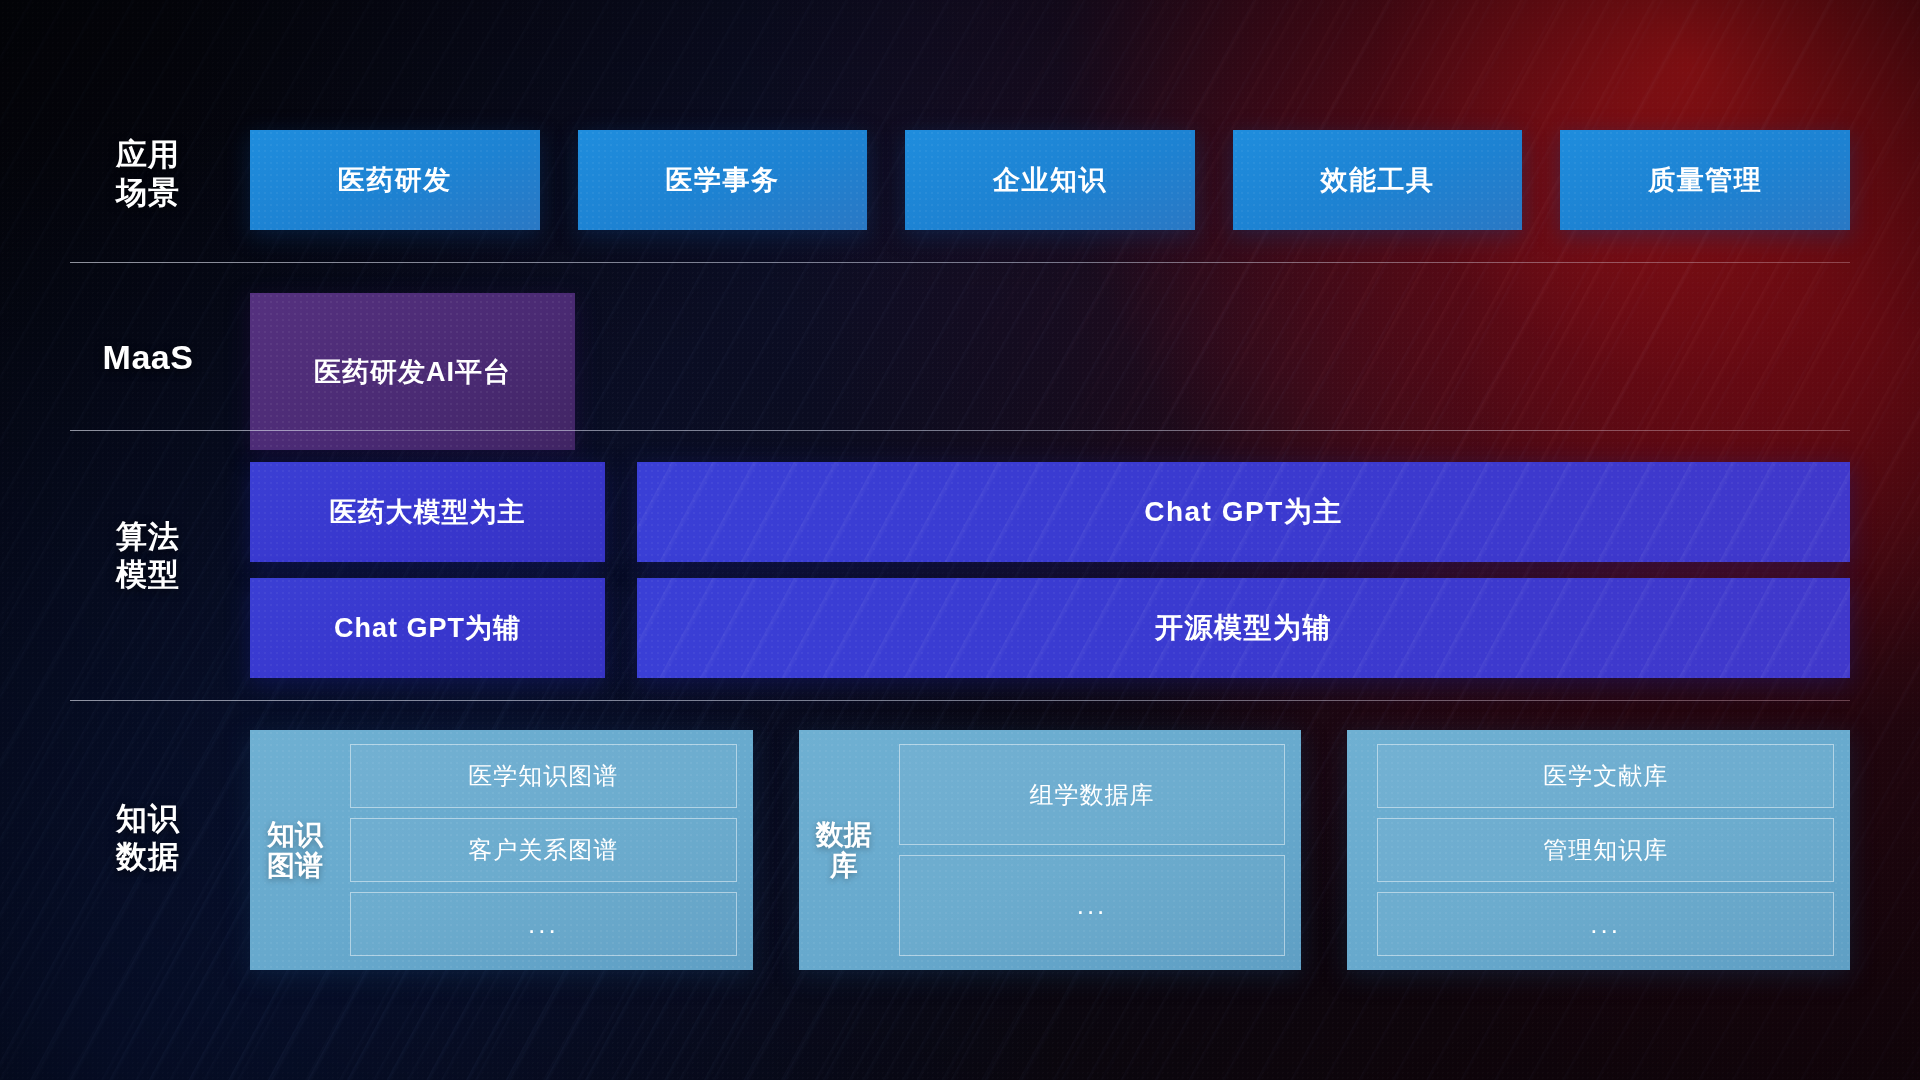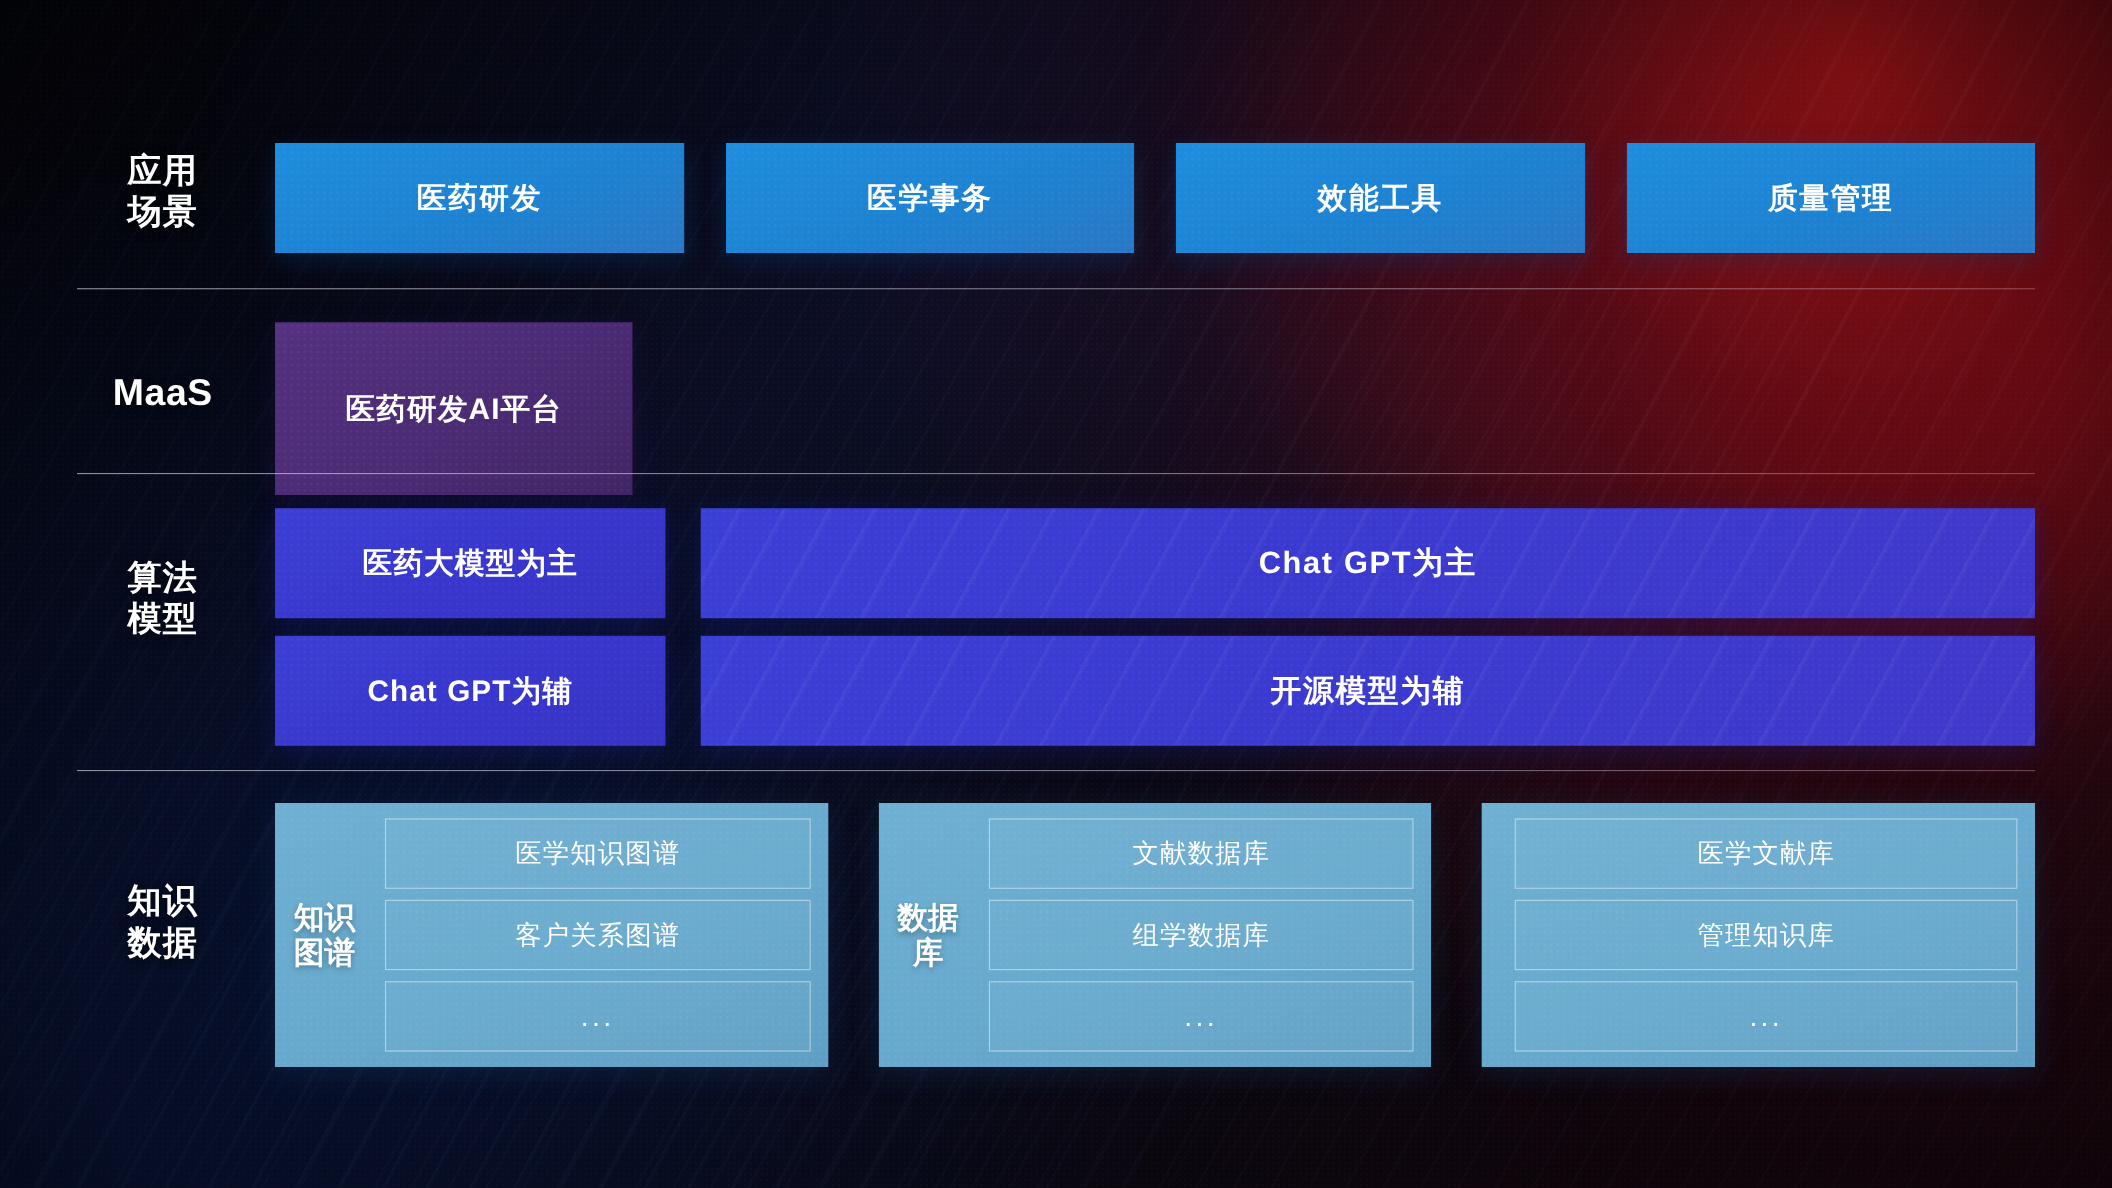--- a/index.html
+++ b/index.html
@@ -269,20 +269,23 @@
   </div>
 
   <div class="apps">
     <div class="app-box">
       <span>医药研发</span>
     </div>
     <div class="app-box">
       <span>医学事务</span>
     </div>
     <div class="app-box">
+      <span>企业知识</span>
+    </div>
+    <div class="app-box">
       <span>效能工具</span>
     </div>
     <div class="app-box">
       <span>质量管理</span>
     </div>
   </div>
 
   <div class="divider" style="top: 262px;"></div>
 
   <div class="row-label maas" style="top: 337px;">
@@ -290,21 +293,21 @@
   </div>
 
   <div class="maas-row">
     <div class="maas-left">
       <span>医药研发AI平台</span>
     </div>
   </div>
 
   <div class="divider" style="top: 430px;"></div>
 
-  <div class="row-label" style="top: 506px;">
+  <div class="row-label" style="top: 518px;">
     <div>算法</div>
     <div>模型</div>
   </div>
 
   <div class="algo-row r1">
     <div class="algo-left">
       <span>医药大模型为主</span>
     </div>
     <div class="algo-right">
       <span>Chat GPT为主</span>
@@ -341,23 +344,20 @@
         <div class="know-item ellipsis">
           <span>...</span>
         </div>
       </div>
     </div>
 
     <div class="know-panel">
       <div class="know-vlabel">数据库</div>
       <div class="know-items">
         <div class="know-item">
-          <span>文献数据库</span>
-        </div>
-        <div class="know-item">
           <span>组学数据库</span>
         </div>
         <div class="know-item ellipsis">
           <span>...</span>
         </div>
       </div>
     </div>
 
     <div class="know-panel">
       <div class="know-items">

